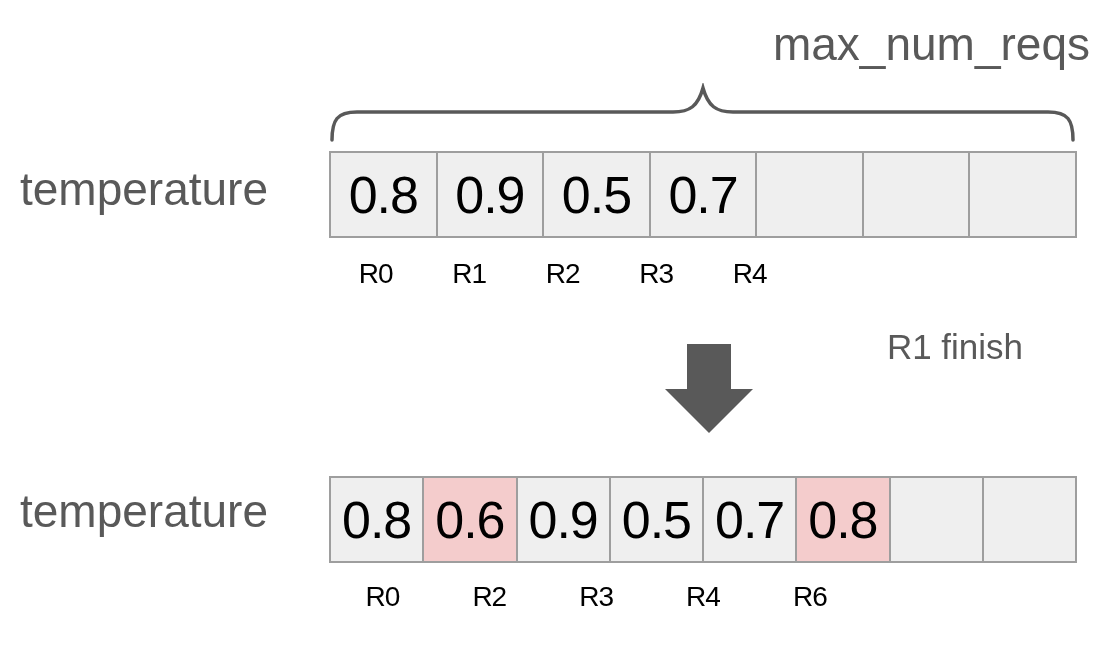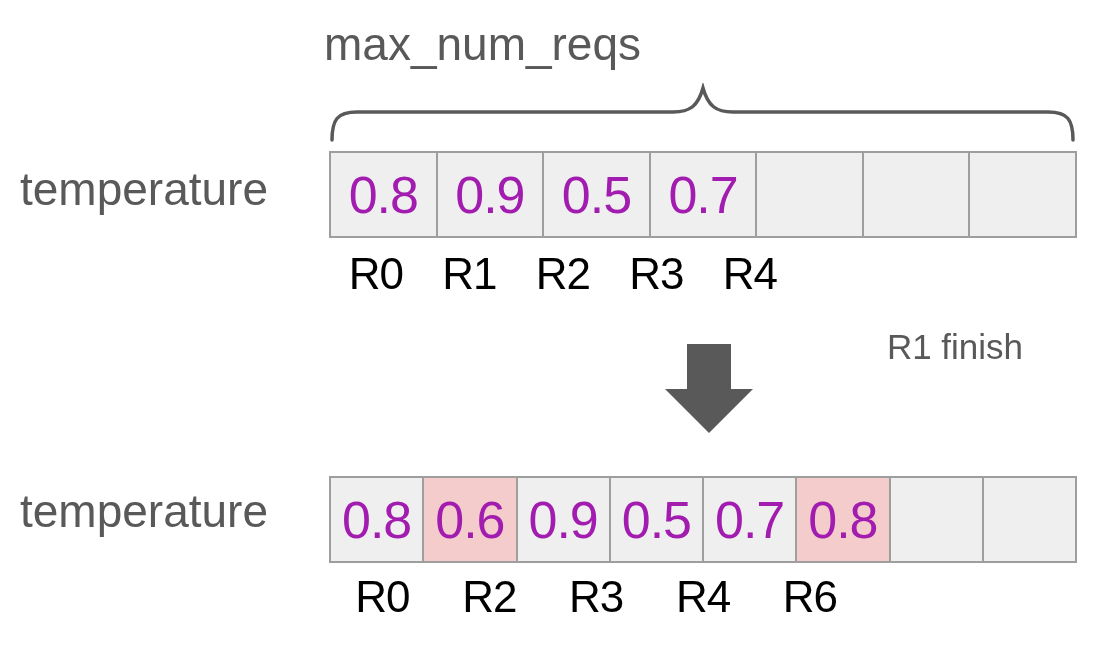--- a/index.html
+++ b/index.html
@@ -15,22 +15,22 @@
     overflow:hidden;
   }
   .gray-label{
     position:absolute;
     color:var(--label-gray,#595959);
     font-size:46px;
     line-height:50px;
     white-space:nowrap;
   }
   .brace-label{
-    left:324px; top:19px; width:748px;
-    text-align:left;
+    left:342px; top:19px; width:748px;
+    text-align:right;
   }
   .temp-label-1{ left:20px; top:164px; }
   .temp-label-2{ left:20px; top:486px; }
   .brace-svg{
     position:absolute; left:329px; top:83px;
   }
   .brace-svg path{
     fill:none;
     stroke:var(--label-gray,#595959);
     stroke-width:3.5;
@@ -48,36 +48,36 @@
   .cell{
     flex:1 1 0;
     box-sizing:border-box;
     border:2px solid var(--cell-border,#9e9e9e);
     background:var(--cell-fill,#efefef);
     display:flex;
     align-items:center;
     justify-content:center;
     font-size:52px;
     letter-spacing:-1px;
-    color:#a21caf;
+    color:#000000;
   }
   .cell + .cell{ margin-left:-2px; }
   .cell.hl{ background:var(--highlight,#f4cccc); }
   .labels-row{
     position:absolute;
     left:329px;
     width:748px;
     display:flex;
   }
   .labels-before{ top:250px; }
   .labels-after{ top:573px; }
   .req-label{
     flex:1 1 0;
     text-align:center;
-    font-size:44px;
+    font-size:28px;
     line-height:48px;
     letter-spacing:-1px;
     color:#000000;
     white-space:nowrap;
   }
   .arrow-svg{
     position:absolute; left:664px; top:344px;
   }
   .arrow-svg polygon{ fill:var(--arrow-gray,#595959); }
   .transition-note{

